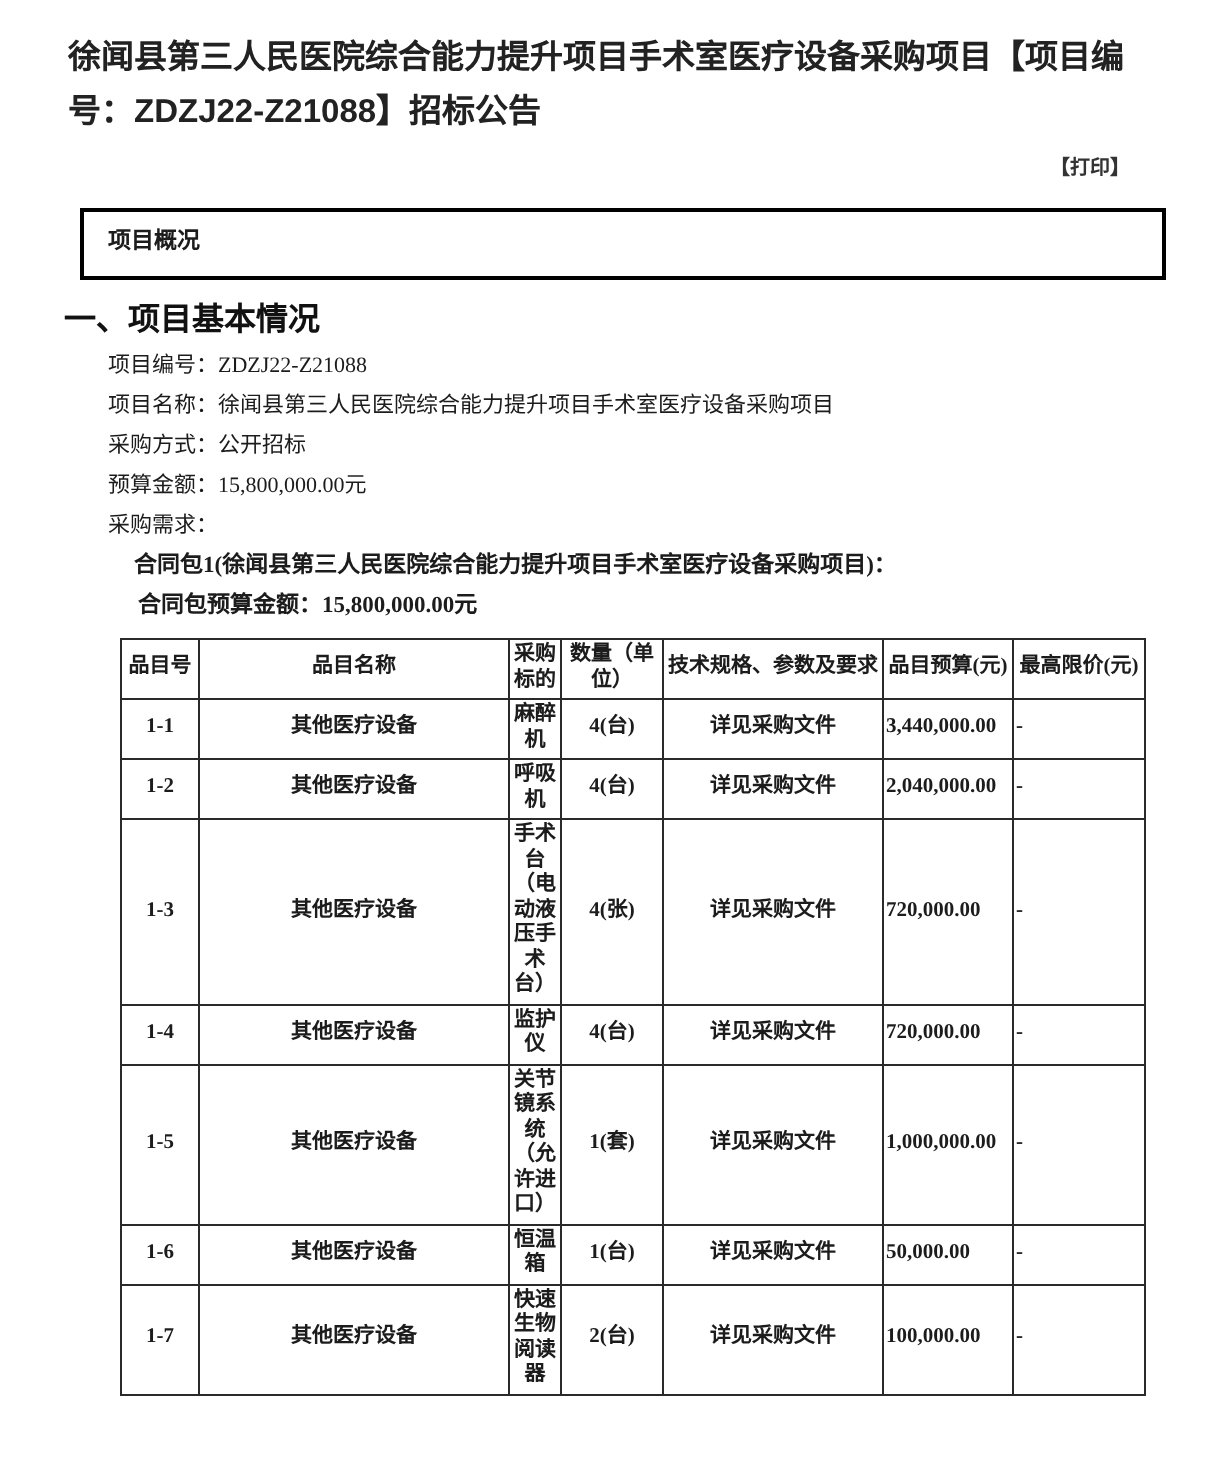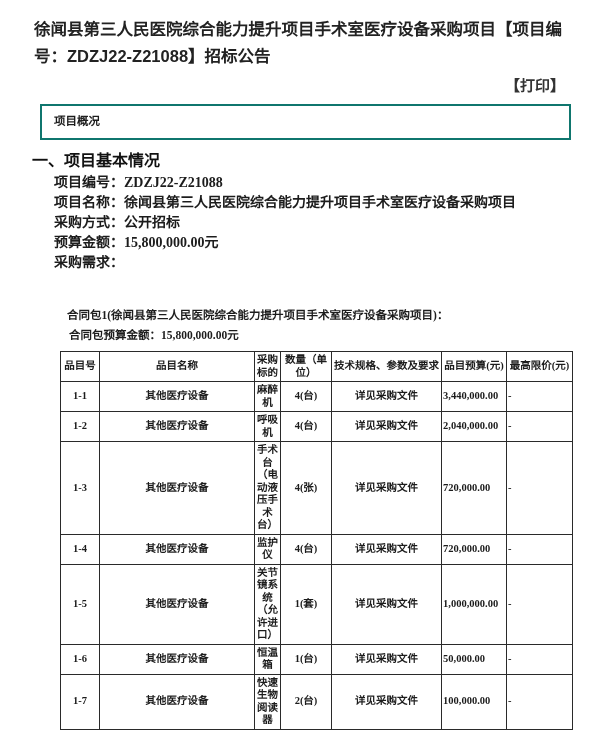--- a/index.html
+++ b/index.html
@@ -12,43 +12,43 @@
 
   .doc-title{
     margin:16px 34px 0 34px;
     font-family:"Liberation Sans","DejaVu Sans",sans-serif;
     font-size:16.5px;font-weight:bold;line-height:27px;
     text-align:left;color:#222;
   }
   .print-row{text-align:right;padding-right:44px;margin-top:4px;height:16px;}
   .print-link{
     font-family:"Liberation Sans","DejaVu Sans",sans-serif;
-    font-size:15px;font-weight:bold;color:#333;
+    font-size:10px;font-weight:bold;color:#333;
     text-decoration:none;cursor:pointer;
   }
 
   .overview-box{
     margin:14px 0 0 40px;width:507px;
-    border:2px solid #0f766e;
-    padding:5px 8px 7px 12px;
+    border:2px solid #000000;
+    padding:5px 20px 7px 12px;
     font-size:11.5px;font-weight:bold;
   }
   .overview-heading{line-height:20px;}
   .overview-body{
     margin:0;text-indent:2em;line-height:21px;
     word-break:break-all;text-align:justify;
   }
 
   .section-heading{
     margin:12px 0 0 32px;
     font-size:16px;font-weight:bold;line-height:18px;color:#111;
   }
   .fields{margin-top:3px;}
-  .field-line{margin-left:54px;line-height:20px;font-size:14px;font-weight:bold;}
-  .contract-title{margin-left:67px;line-height:20px;font-size:11.5px;font-weight:bold;margin-top:32px;}
+  .field-line{margin-left:54px;line-height:20px;font-size:11px;font-weight:normal;}
+  .contract-title{margin-left:67px;line-height:20px;font-size:11.5px;font-weight:bold;}
   .contract-budget{margin-left:69px;line-height:20px;font-size:11.5px;font-weight:bold;}
 
   table.items{
     border-collapse:collapse;table-layout:fixed;
     margin:6px 0 0 60px;width:512px;
     font-size:10.5px;
   }
   table.items th,table.items td{
     border:1px solid #2a2a2a;
     padding:2px 1px;

